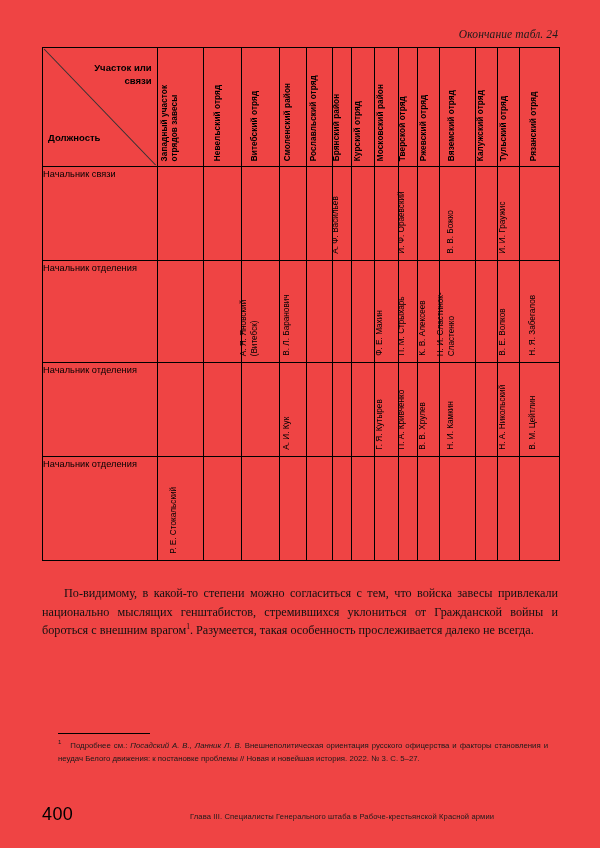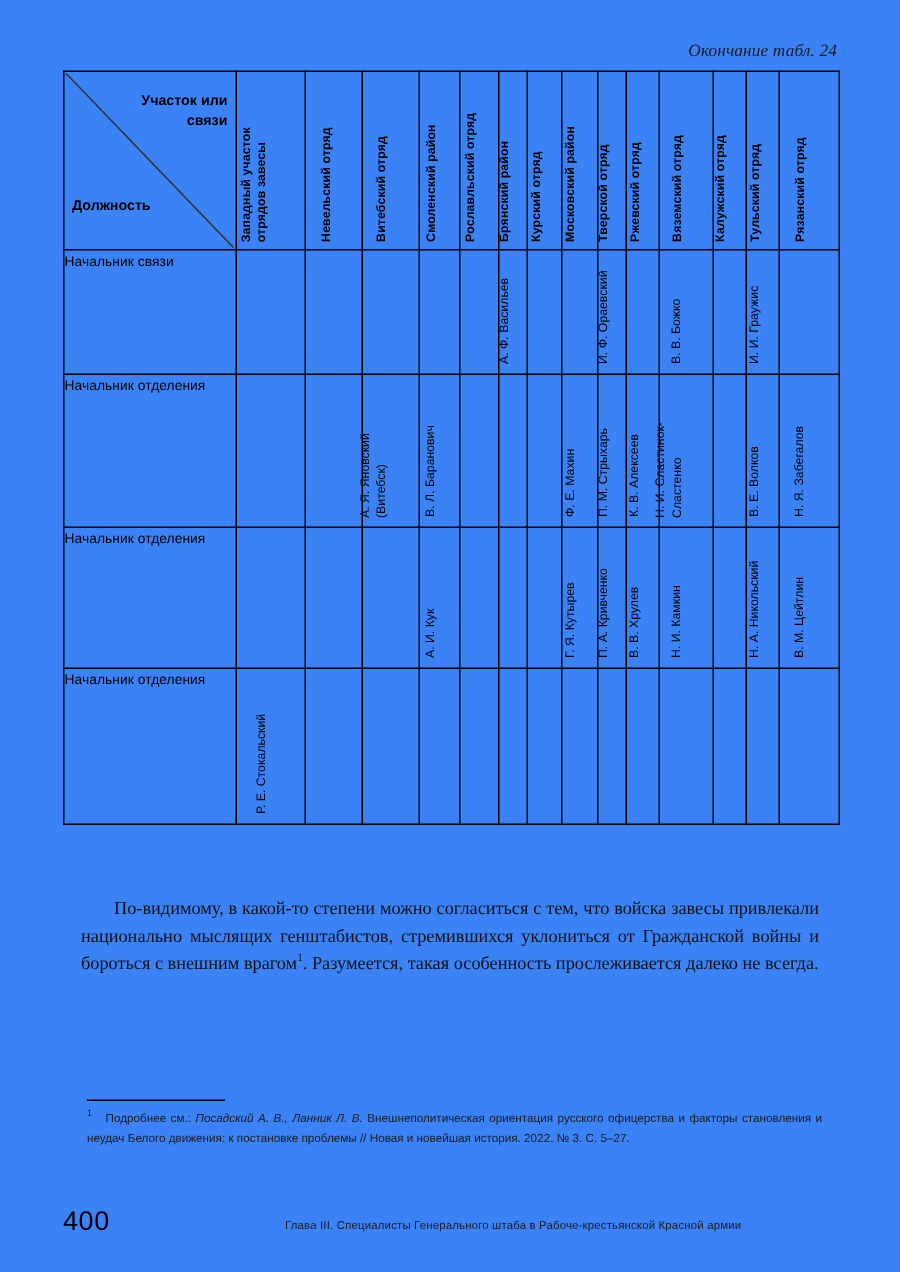--- a/index.html
+++ b/index.html
@@ -4,21 +4,21 @@
 <style>
   html, body {
     margin: 0;
     padding: 0;
     background: #ffffff;
   }
   .page {
     position: relative;
     width: 600px;
     height: 848px;
-    background: #3b82f6;
+    background: #ef4444;
     overflow: hidden;
     font-family: "Liberation Sans", sans-serif;
     color: #000000;
   }
 
   
   .tbl-caption {
     position: absolute;
     left: 42px;
     top: 28px;
@@ -126,39 +126,39 @@
     white-space: nowrap;
     font-size: 8.2px;
     line-height: 1.3;
     text-align: left;
   }
   td.cell .vtxt.two {
     white-space: normal;
     width: 86px;
   }
 
-  .r1 { height: 83px; }
+  .r1 { height: 94px; }
   .r2 { height: 102px; }
   .r3 { height: 94px; }
   .r4 { height: 104px; }
 
   
   .body-text {
     position: absolute;
     left: 42px;
     top: 584px;
     width: 516px;
     font-family: "Liberation Serif", serif;
     font-size: 12.2px;
     line-height: 1.52;
     text-align: justify;
     color: #111;
   }
   .body-text p {
-    margin: 12px;
+    margin: 0;
     text-indent: 22px;
   }
   .body-text sup {
     font-size: 7.5px;
     vertical-align: super;
     line-height: 0;
   }
 
   
   .fn-rule {

